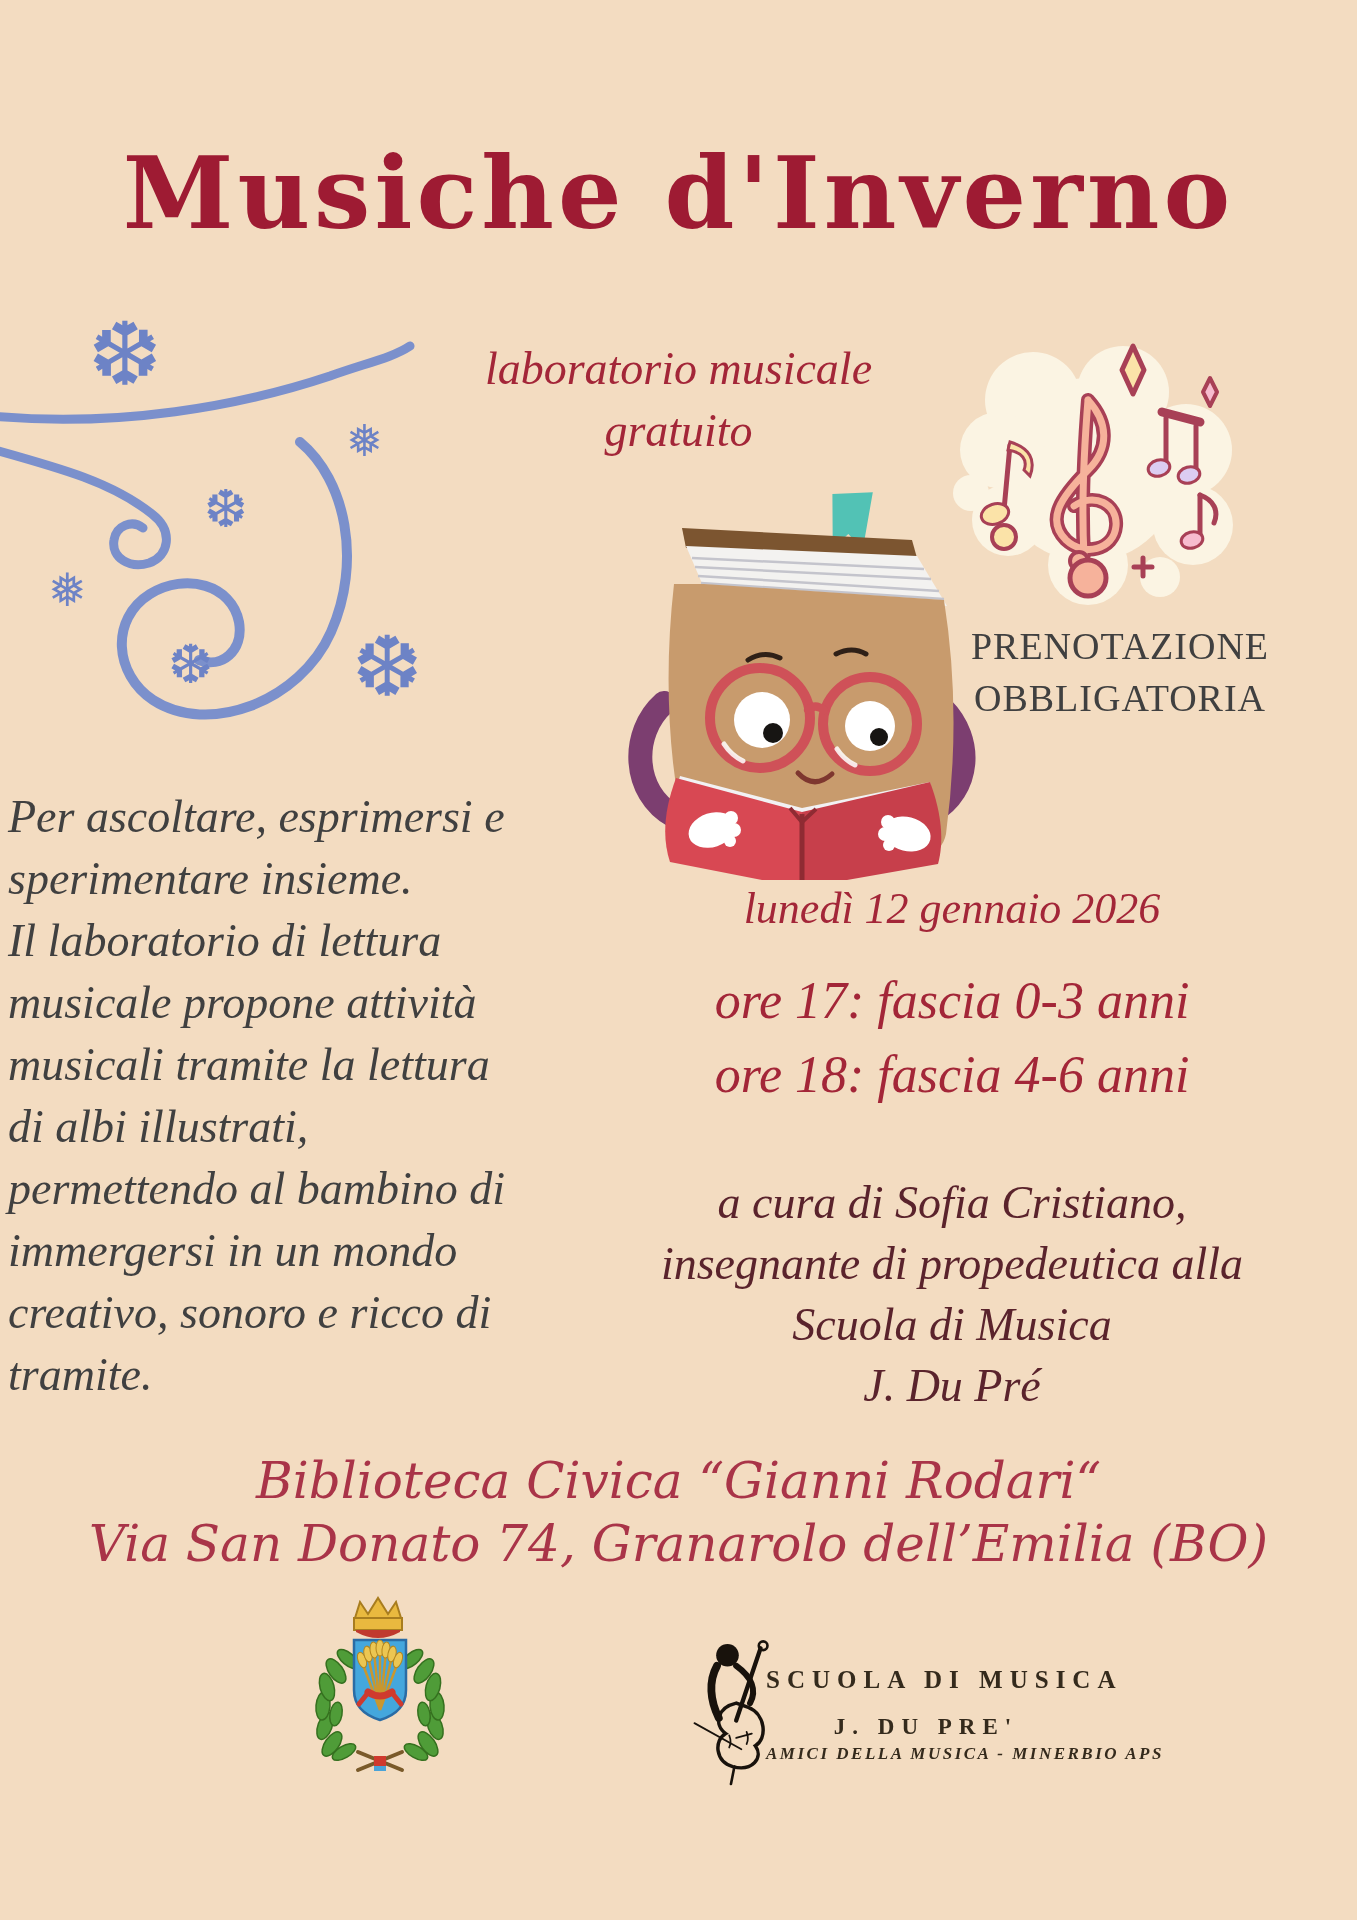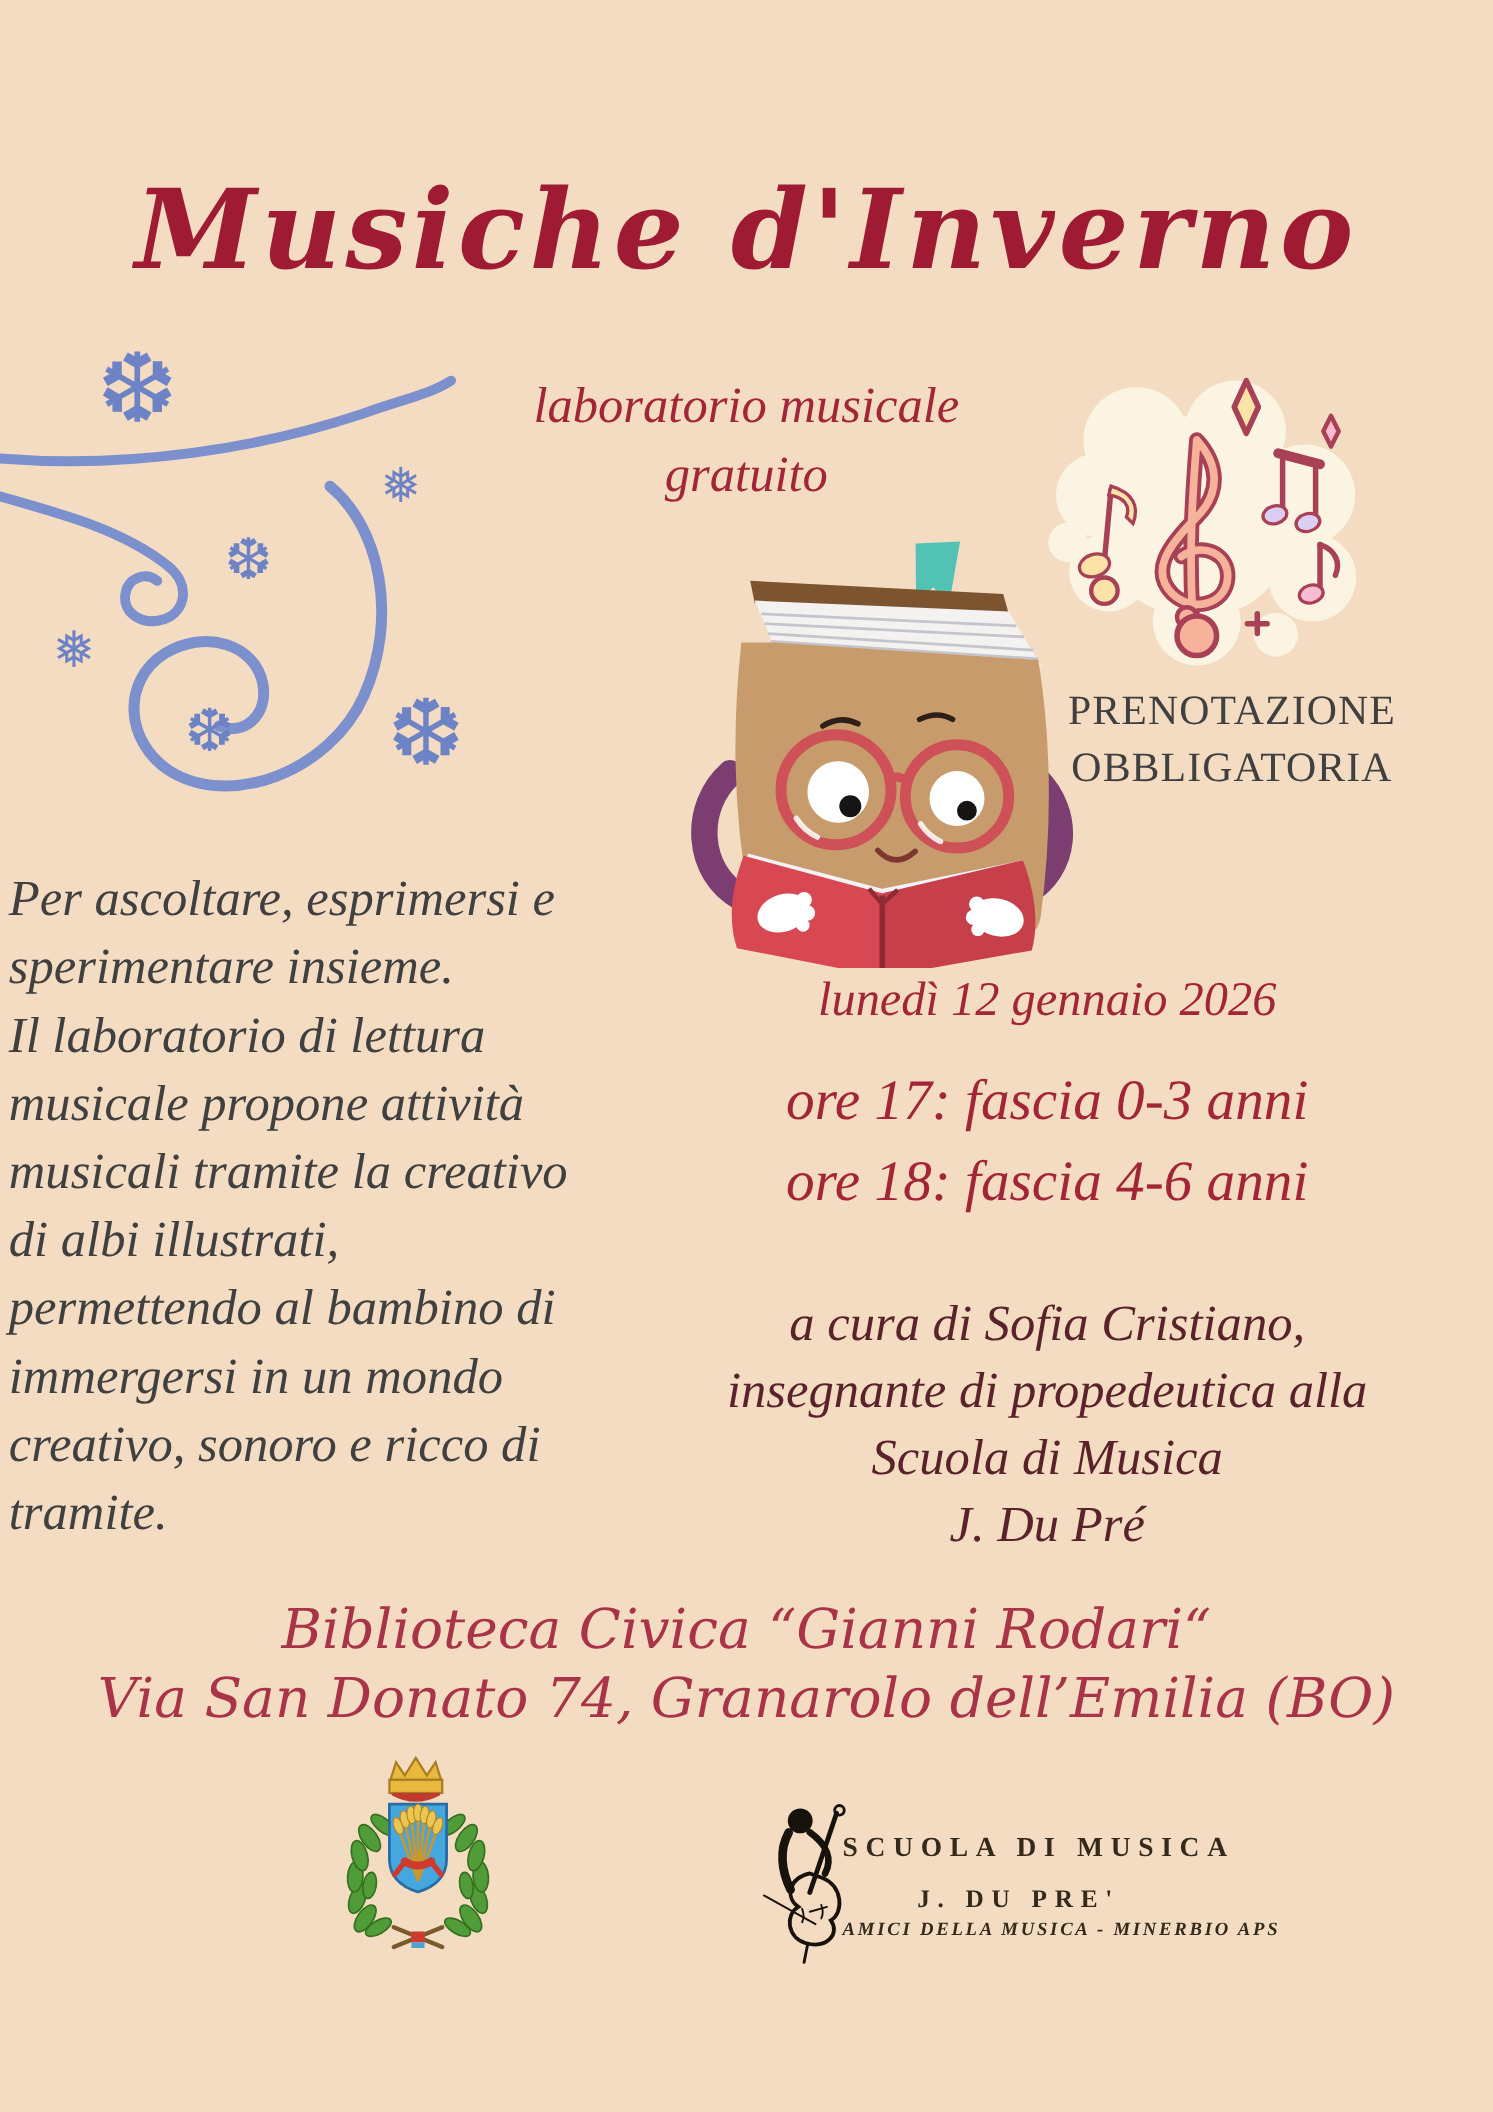--- a/index.html
+++ b/index.html
@@ -1,21 +1,21 @@
 <!DOCTYPE html>
 <html><head>
 <meta charset="utf-8">
 <style>
   html,body{margin:0;padding:0;}
   body{width:1357px;height:1920px;position:relative;background:#f3dcc1;overflow:hidden;
        font-family:"Liberation Serif",serif;}
   .abs{position:absolute;}
   .center{left:0;right:0;text-align:center;}
 
-  .title{top:150px;font-style:italic;font-weight:700;font-size:100px;letter-spacing:4px;
+  .title{top:134px;font-weight:700;font-size:100px;letter-spacing:4px;
          color:#9e1b33;font-family:"DejaVu Serif",serif;text-align:center;}
   .subtitle{top:338px;font-style:italic;font-size:46px;line-height:62px;color:#a32638;}
 
   .booking{left:948px;top:620px;width:344px;text-align:center;font-size:38px;line-height:52px;
            color:#404040;letter-spacing:1px;font-weight:500;}
 
   .description{left:8px;top:786px;width:610px;text-align:left;font-style:italic;
                font-size:46px;line-height:62px;color:#404040;}
 
   .event{left:652px;top:878px;width:600px;text-align:center;font-style:italic;color:#a32638;}
@@ -178,21 +178,21 @@
         <circle cx="277" cy="367" r="6"></circle>
     </g>
   </svg>
 </div>
 
 <div class="abs description">
   <div>Per ascoltare, esprimersi e</div>
   <div>sperimentare insieme.</div>
   <div>Il laboratorio di lettura</div>
   <div>musicale propone attività</div>
-  <div>musicali tramite la creativo</div>
+  <div>musicali tramite la lettura</div>
   <div>di albi illustrati,</div>
   <div>permettendo al bambino di</div>
   <div>immergersi in un mondo</div>
   <div>creativo, sonoro e ricco di</div>
   <div>tramite.</div>
 </div>
 
 <div class="abs event">
   <div class="event-date">lunedì 12 gennaio 2026</div>
   <div class="schedule">

